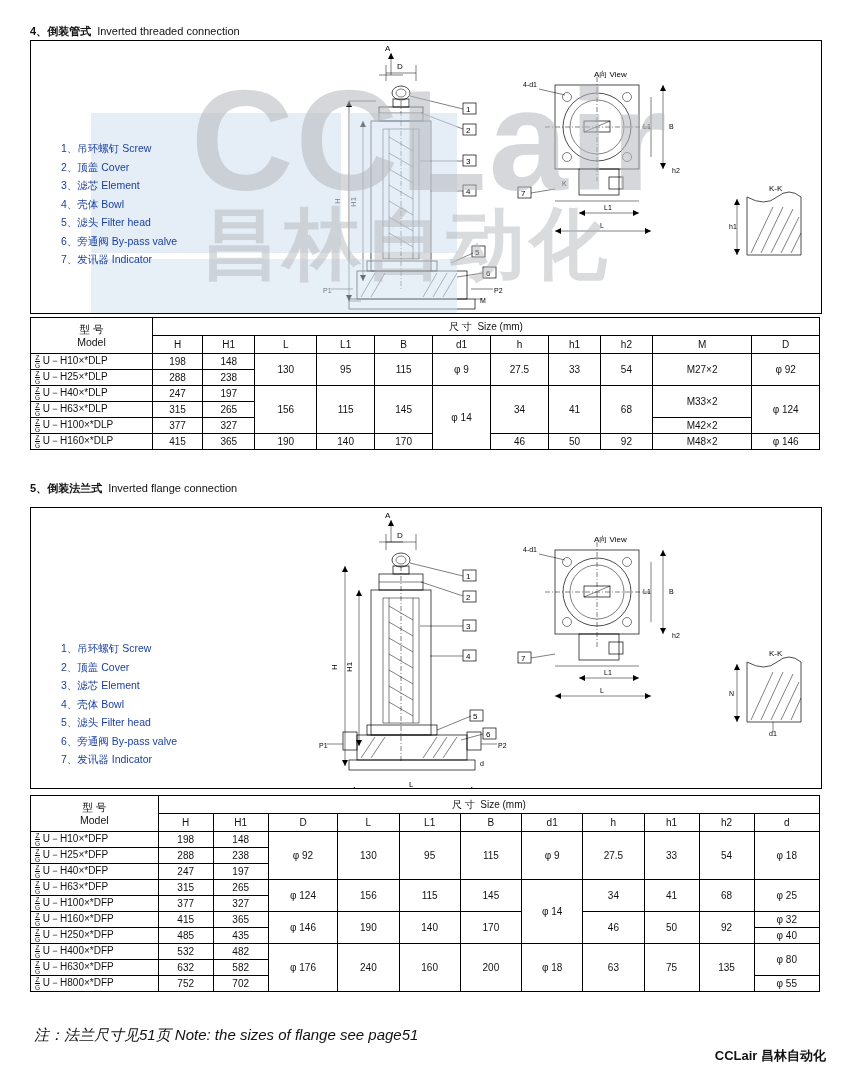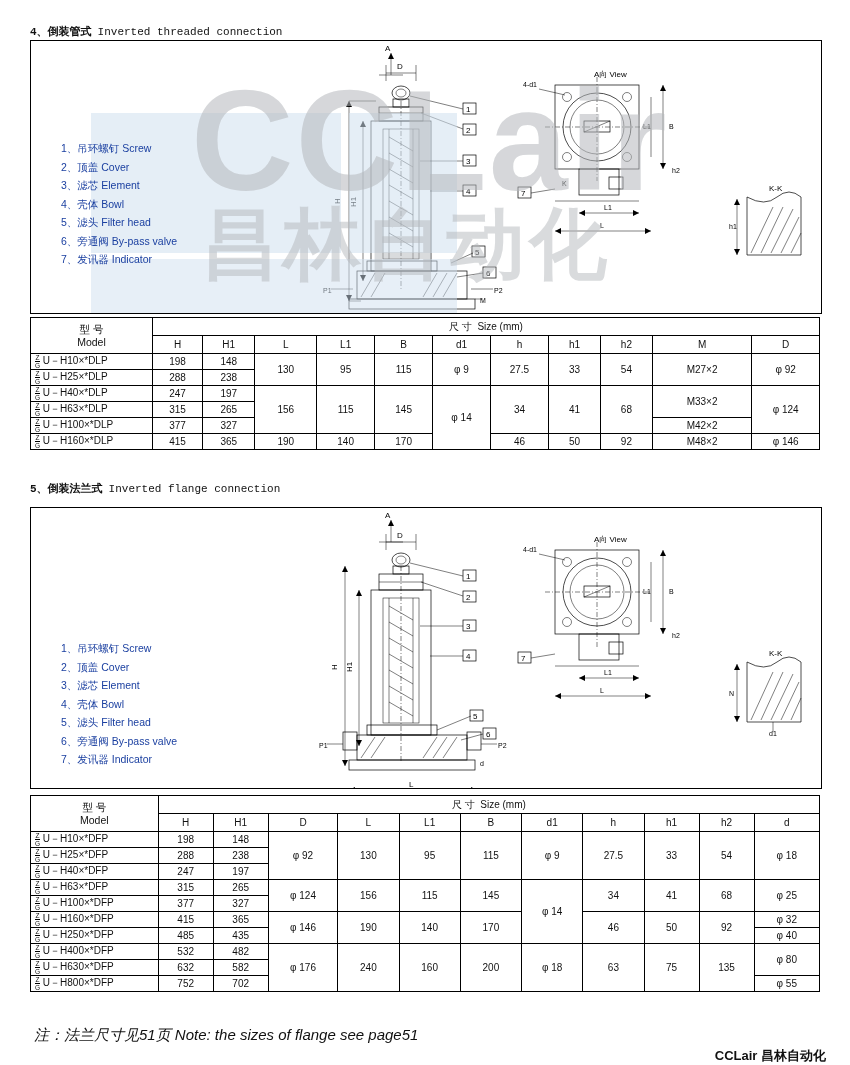--- a/index.html
+++ b/index.html
@@ -8,21 +8,21 @@
     background:#ffffff;
     font-family:"Liberation Sans", sans-serif;
     color:#111;
     position:relative;
     overflow:hidden;
   }
   .page{position:relative;width:850px;height:1065px;}
 
   
   .sec-title{
-    position:absolute;font-size:11px;color:#111;white-space:nowrap;font-family:Liberation Mono, monospace;
+    position:absolute;font-size:11px;color:#111;white-space:nowrap;
   }
   .sec-title .cn{font-weight:bold;}
   .sec-title .en{font-weight:normal;margin-left:6px;}
 
   
   .frame{
     position:absolute;border:1px solid #000;background:#fff;overflow:hidden;
   }
 
   

